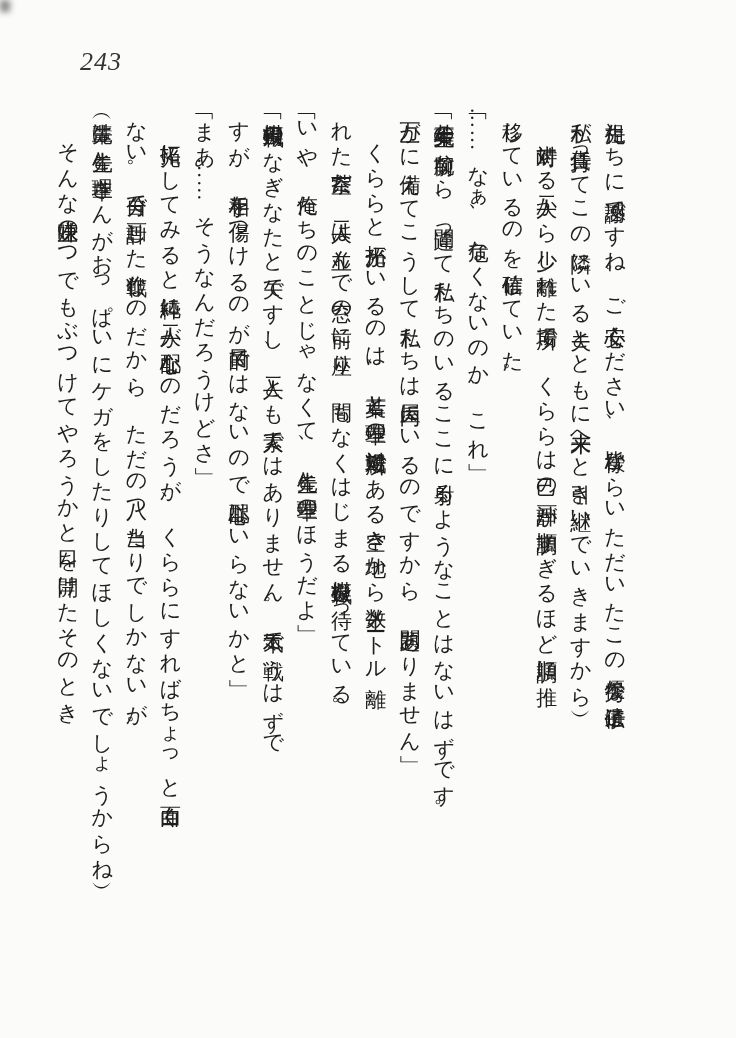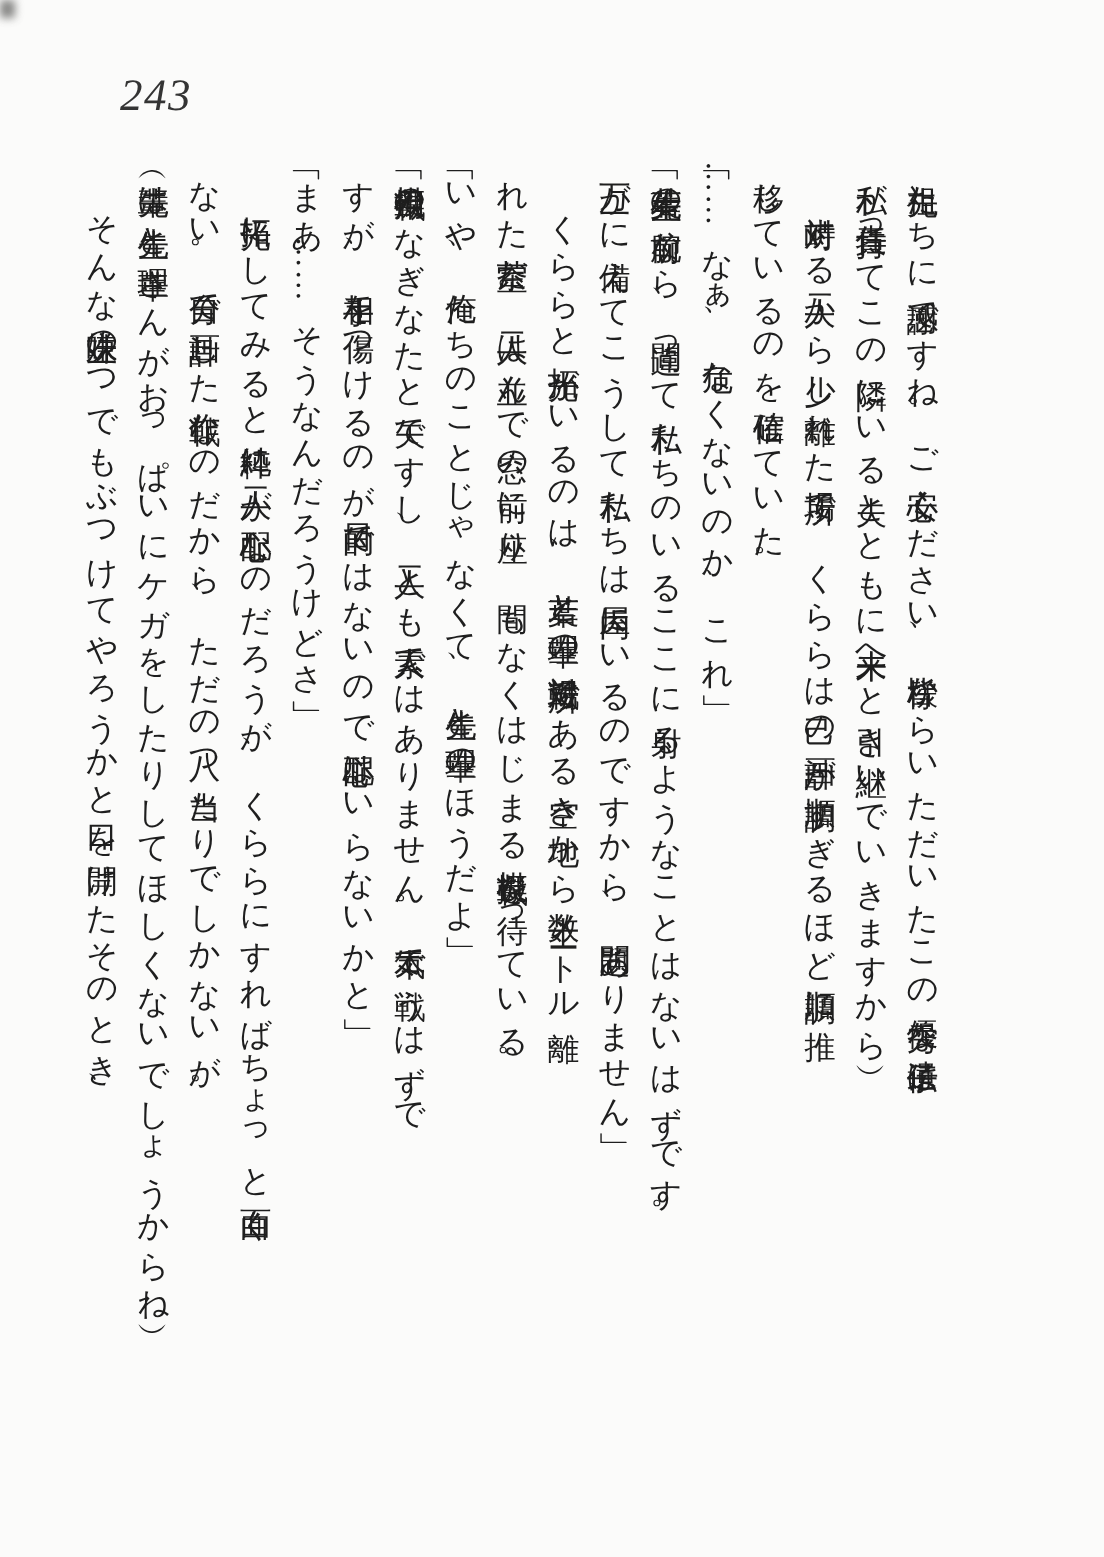--- a/index.html
+++ b/index.html
@@ -28,21 +28,21 @@
     height: 12px;
     background: #6a6a68;
     filter: blur(3px);
     opacity: 0.8;
   }
   .page-number {
     position: absolute;
     left: 80px;
     top: 47px;
     font-style: italic;
-    font-size: 30px;
+    font-size: 26px;
     letter-spacing: 1px;
     color: #343434;
   }
   .text-area {
     position: absolute;
     top: 106px;
     right: 111px;
     writing-mode: vertical-rl;
     text-orientation: mixed;
     font-size: 21px;

